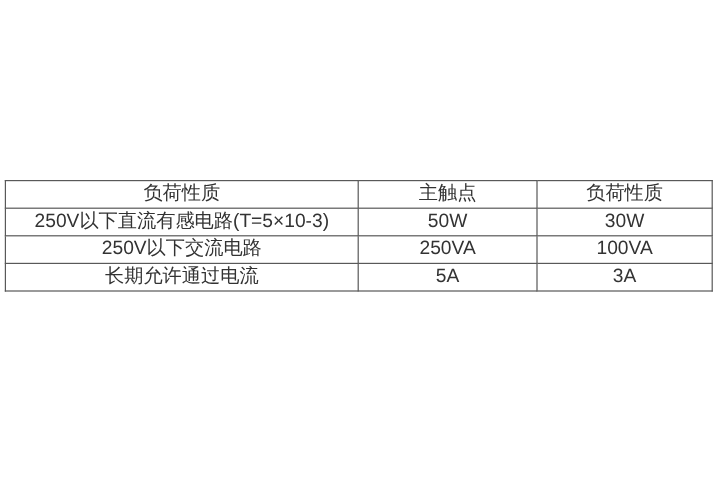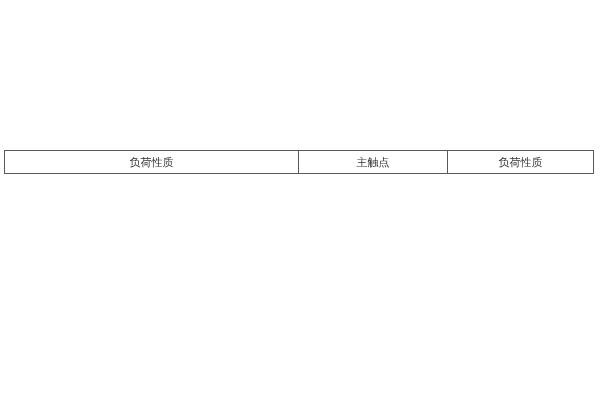--- a/index.html
+++ b/index.html
@@ -25,21 +25,21 @@
     table-layout: fixed;
     background: #ffffff;
   }
   .spec-table th,
   .spec-table td {
     border: 1px solid #595959;
     height: 23px;
     padding: 0 4px;
     text-align: center;
     vertical-align: middle;
-    font-size: 11px;
+    font-size: 16px;
     font-weight: 400;
     color: #333333;
     line-height: 1;
     white-space: nowrap;
     overflow: hidden;
   }
   col.c1 { width: 294px; }
   col.c2 { width: 149px; }
   col.c3 { width: 146px; }
 </style>
@@ -54,15 +54,30 @@
       <col class="c3">
     </colgroup>
     <thead>
       <tr>
         <th>负荷性质</th>
         <th>主触点</th>
         <th>负荷性质</th>
       </tr>
     </thead>
     <tbody>
+      <tr>
+        <td>250V以下直流有感电路(T=5×10-3)</td>
+        <td>50W</td>
+        <td>30W</td>
+      </tr>
+      <tr>
+        <td>250V以下交流电路</td>
+        <td>250VA</td>
+        <td>100VA</td>
+      </tr>
+      <tr>
+        <td>长期允许通过电流</td>
+        <td>5A</td>
+        <td>3A</td>
+      </tr>
     </tbody>
   </table>
 </div>
 
 </body></html>

